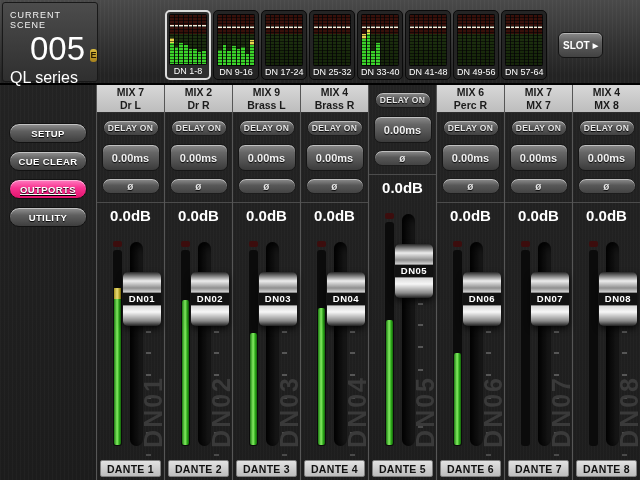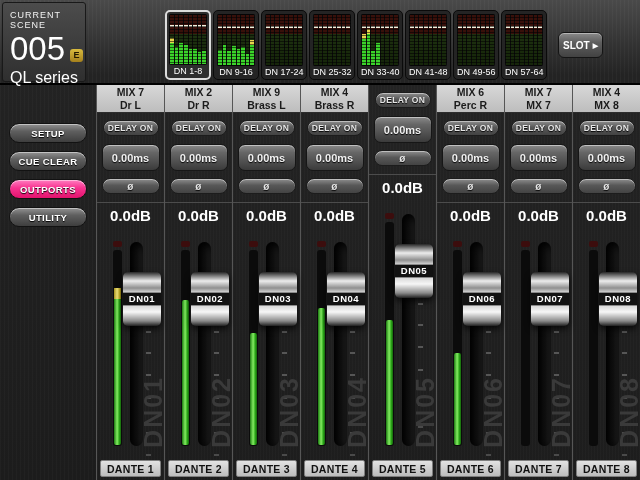--- a/index.html
+++ b/index.html
@@ -14,27 +14,27 @@
   }
   
   .topbar{
     position:absolute;left:0;top:0;width:640px;height:85px;
     background:
       repeating-linear-gradient(90deg, rgba(255,255,255,0.03) 0 1px, transparent 1px 4px),
       linear-gradient(180deg,#4a4a4a,#232323 90%);
     border-bottom:2px solid #000;
   }
   .scene-panel{
-    position:absolute;left:2px;top:2px;width:84px;height:80px;
+    position:absolute;left:2px;top:2px;width:96px;height:80px;
     background:linear-gradient(180deg,#4c4c4c,#2f2f2f);
     border:1px solid #191919;border-radius:3px;color:#fff;
   }
   .scene-label{font-size:9px;letter-spacing:1px;color:#f2f2f2;margin:7px 0 0 7px;}
   .scene-row{display:flex;align-items:flex-end;margin:0 0 0 7px;height:36px;}
-  .scene-num{font-size:33px;line-height:34px;color:#fff;}
+  .scene-num{font-size:33px;line-height:34px;color:#fff;margin-left:20px;}
   .e-badge{
     display:inline-block;width:13px;height:13px;margin:0 0 4px 5px;
     background:linear-gradient(180deg,#d9bb3e,#a5811d);
     border-radius:3px;color:#241a00;font-size:9px;font-weight:bold;
     text-align:center;line-height:13px;
   }
   .scene-series{font-size:16px;color:#fff;margin:3px 0 0 7px;}
   
   .banks{position:absolute;left:165px;top:10px;display:flex;gap:2px;}
   .bank{
@@ -80,21 +80,21 @@
     background:linear-gradient(180deg,#939393,#5f5f5f 40%,#3e3e3e);
     box-shadow:inset 0 1px 0 #c2c2c2;
     color:#fff;font-size:9.5px;font-weight:bold;letter-spacing:.4px;
     display:flex;align-items:center;justify-content:center;
     text-shadow:0 1px 1px #000;
   }
   .sbtn.active{
     background:linear-gradient(180deg,#ff7dc0,#f8318f 45%,#e2136d);
     box-shadow:inset 0 1px 0 #ffb9dc;
   }
-  .sbtn-setup{top:38px;} .sbtn-cue{top:66px;} .sbtn-out{top:94px;} .sbtn-util{top:122px;}
+  .sbtn-setup{top:38px;} .sbtn-cue{top:66px;} .sbtn-out{top:94px;text-decoration:underline;} .sbtn-util{top:122px;}
   
   .strips{position:absolute;left:96px;top:85px;width:544px;height:395px;display:flex;}
   .strip{
     width:68px;display:flex;flex-direction:column;position:relative;
     border-left:1px solid #565656;
     background:
       repeating-linear-gradient(90deg, rgba(255,255,255,0.02) 0 1px, transparent 1px 3px),
       linear-gradient(180deg,#232323,#1d1d1d);
   }
   .ch-header{

